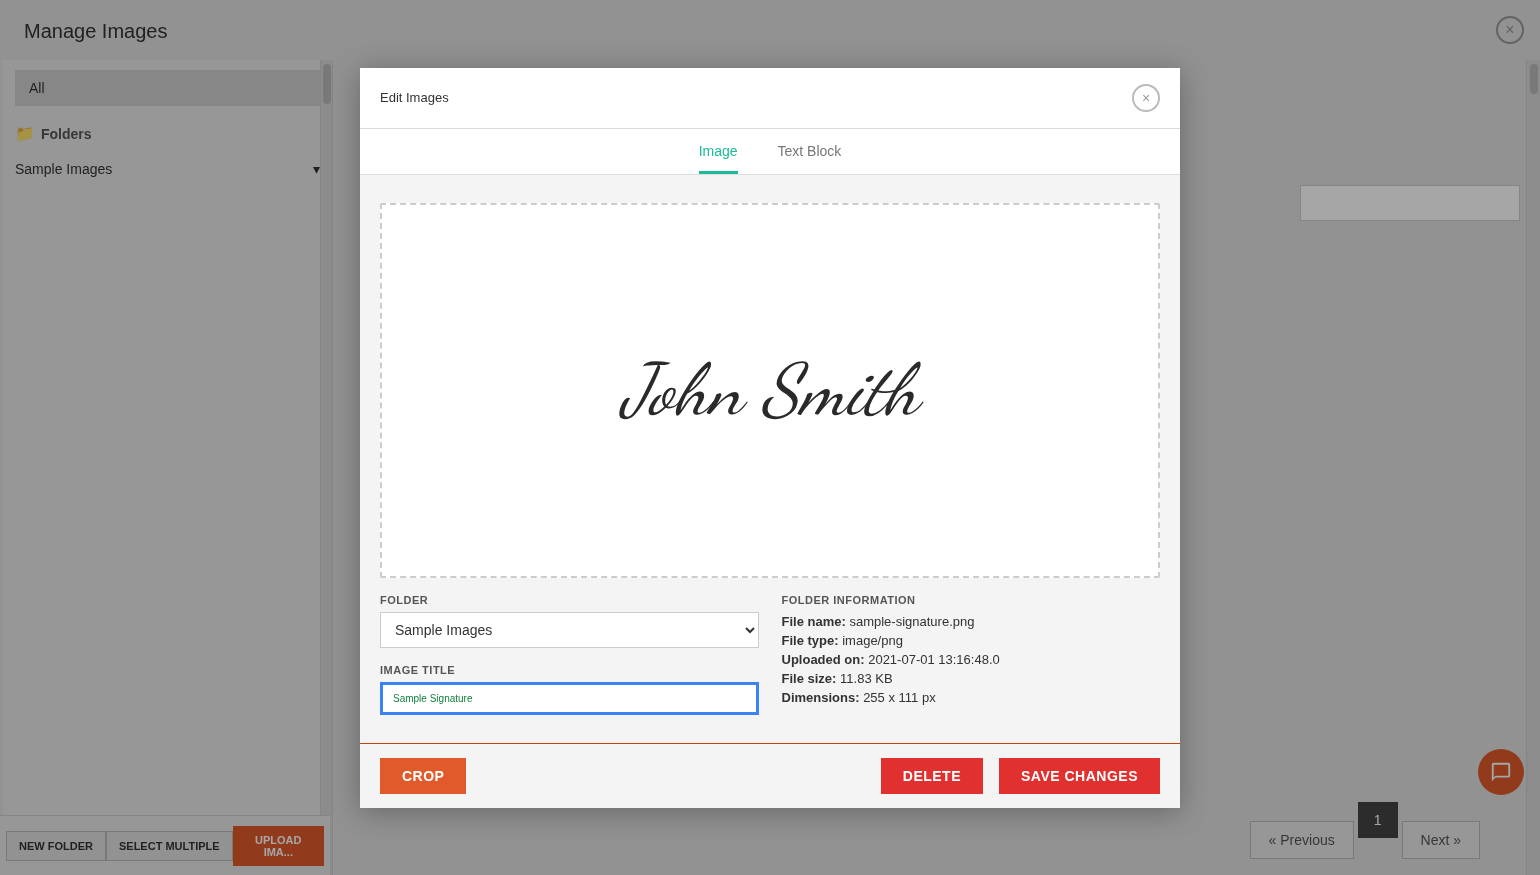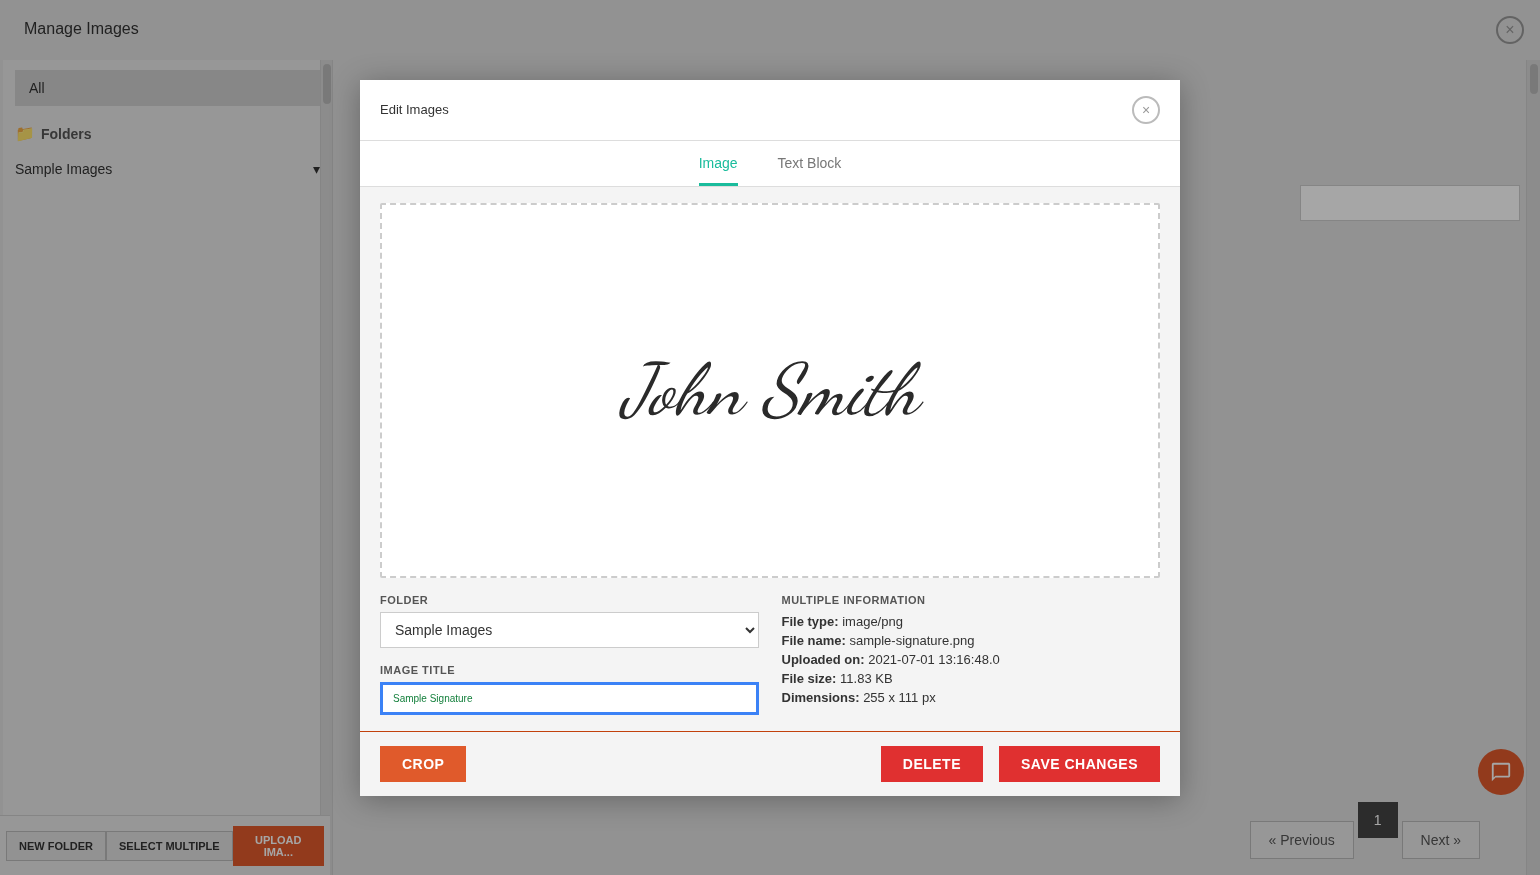--- a/index.html
+++ b/index.html
@@ -18,21 +18,21 @@
       top: 0; left: 0;
       width: 1540px;
       height: 875px;
       background: #e0e0e0;
     }
 
     .bg-title {
       position: absolute;
       top: 20px;
       left: 24px;
-      font-size: 16px;
+      font-size: 20px;
       font-weight: 400;
       color: #333;
     }
 
     .bg-close-btn {
       position: absolute;
       top: 16px;
       right: 16px;
       width: 28px;
       height: 28px;
@@ -244,21 +244,21 @@
       cursor: pointer;
       border-bottom: 3px solid transparent;
     }
 
     .modal-tab.active {
       color: #1abc9c;
       border-bottom: 3px solid #1abc9c;
     }
 
     .modal-body {
-      padding: 16px 20px;
+      padding: 28px 20px;
     }
 
     
     .image-preview-container {
       background: white;
       border: 2px dashed #ccc;
       border-radius: 2px;
       height: 375px;
       display: flex;
       align-items: center;
@@ -484,29 +484,29 @@
         <select class="form-select">
           <option>Sample Images</option>
           <option>All</option>
         </select>
 
         <label class="form-label" style="margin-top:16px;display:block;">IMAGE TITLE</label>
         <input class="form-input" type="text" style="display: block; width: 100%; margin-top: 0px;" placeholder="Sample Signature" value="Sample Signature">
       </div>
 
       <div class="form-right">
-        <div class="general-info-title">MULTIPLE INFORMATION</div>
-
+        <div class="general-info-title">FOLDER INFORMATION</div>
+
+        <div class="info-row">
+          <span class="info-label">File name:</span>
+          <span class="info-value">sample-signature.png</span>
+        </div>
         <div class="info-row">
           <span class="info-label">File type:</span>
           <span class="info-value">image/png</span>
-        </div>
-        <div class="info-row">
-          <span class="info-label">File name:</span>
-          <span class="info-value">sample-signature.png</span>
         </div>
         <div class="info-row">
           <span class="info-label">Uploaded on:</span>
           <span class="info-value">2021-07-01 13:16:48.0</span>
         </div>
         <div class="info-row">
           <span class="info-label">File size:</span>
           <span class="info-value">11.83 KB</span>
         </div>
         <div class="info-row">

